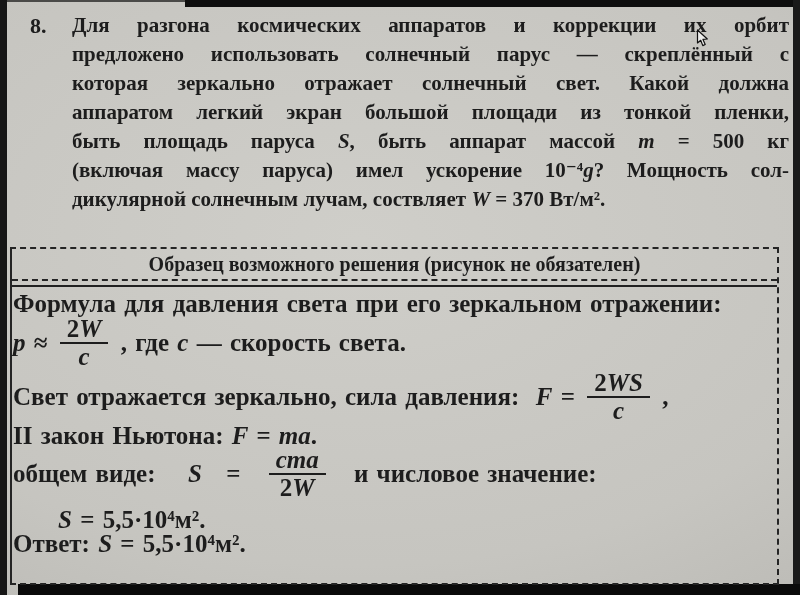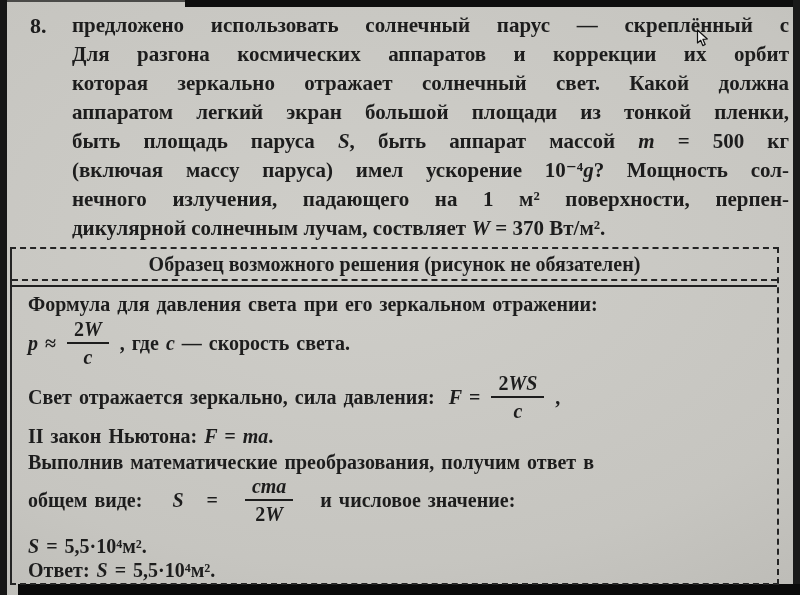--- a/index.html
+++ b/index.html
@@ -23,29 +23,29 @@
   .pline{text-align:justify;text-align-last:justify;white-space:normal;}
   .pline.last{text-align-last:left;}
   .it{font-style:italic;}
   
   .box{position:absolute;left:10px;top:247px;width:769px;height:338px;
        box-sizing:border-box;border:2px dashed #242424;border-left-style:solid;
        background:transparent;}
   .box-header{font-size:20px;line-height:24px;text-align:center;
               padding:3px 4px 3px 4px;border-bottom:2px dashed #242424;}
   .header-underline{border-top:2px solid #212121;margin:4px 0 0 0;height:0;}
-  .box-body{padding:5px 10px 0 16px;font-size:20px;word-spacing:2px;}
+  .box-body{padding:5px 10px 0 1px;font-size:25px;word-spacing:2px;}
   .sline{line-height:24px;}
   .srow{display:flex;align-items:center;}
   .srow span{white-space:pre;}
   .row-f1{height:54px;}
   .row-f2{height:54px;}
   .row-f3{height:52px;gap:16px;}
   .l5{margin-top:2px;}
-  .l7{margin-top:8px;}
+  .l7{margin-top:8px;margin-left:45px;}
   .frac{display:inline-block;text-align:center;vertical-align:middle;
         margin:0 4px;line-height:22px;}
   .frac .num{display:block;border-bottom:2px solid #1d1d1d;padding:0 7px 2px 7px;}
   .frac .den{display:block;padding-top:2px;}
   
   .cursor{position:absolute;left:696px;top:29px;width:13px;height:19px;}
 </style>
 </head>
 <body>
 
@@ -53,27 +53,26 @@
 
   <div class="bar bar-top"></div>
   <div class="bar-top-thin bar"></div>
   <div class="bar bar-left"></div>
   <div class="bar bar-right"></div>
   <div class="bar bar-bottom"></div>
 
   <div class="problem">
     <div class="pnum">8.</div>
     <div class="plines" id="problem-lines">
+        <div class="pline"><span>Для разгона космических аппаратов и коррекции их орбит</span></div>
         <div class="pline"><span>предложено использовать солнечный парус — скреплённый с</span></div>
-        <div class="pline"><span>Для разгона космических аппаратов и коррекции их орбит</span></div>
         <div class="pline"><span>которая зеркально отражает солнечный свет. Какой должна</span></div>
         <div class="pline"><span>аппаратом легкий экран большой площади из тонкой пленки,</span></div>
         <div class="pline"><span>быть площадь паруса </span><span class="it">S</span><span>, быть аппарат массой </span><span class="it">m</span><span> = 500 кг</span></div>
         <div class="pline"><span>(включая массу паруса) имел ускорение 10⁻⁴</span><span class="it">g</span><span>? Мощность сол-</span></div>
-        <div class="pline"><span>нечного излучения, падающего на 1 м² поверхности, перпен-</span></div>
         <div class="pline last"><span>дикулярной солнечным лучам, соствляет </span><span class="it">W</span><span> = 370 Вт/м².</span></div>
       </div>
   </div>
 
   <div class="box">
     <div class="box-header">Образец возможного решения (рисунок не обязателен)</div>
     <div class="header-underline"></div>
     <div class="box-body">
 
       <div class="sline">Формула для давления света при его зеркальном отражении:</div>
@@ -92,21 +91,20 @@
           <span class="it">F</span>
           <span> = </span>
           <span class="frac"><span class="num"><span>2</span><span class="it">WS</span></span><span class="den it">c</span></span>
           <span> ,</span>
       </div>
 
       <div class="sline">
         <span>II закон Ньютона: </span><span class="it">F = ma</span><span>.</span>
       </div>
 
-      <div class="sline l5">Выполнив математические преобразования, получим ответ в</div>
 
       <div class="srow row-f3">
         <span>общем виде:  </span>
           <span class="it">S</span>
           <span> = </span>
           <span class="frac"><span class="num it">cma</span><span class="den"><span>2</span><span class="it">W</span></span></span>
           <span> и числовое значение:</span>
       </div>
 
       <div class="sline l7">

